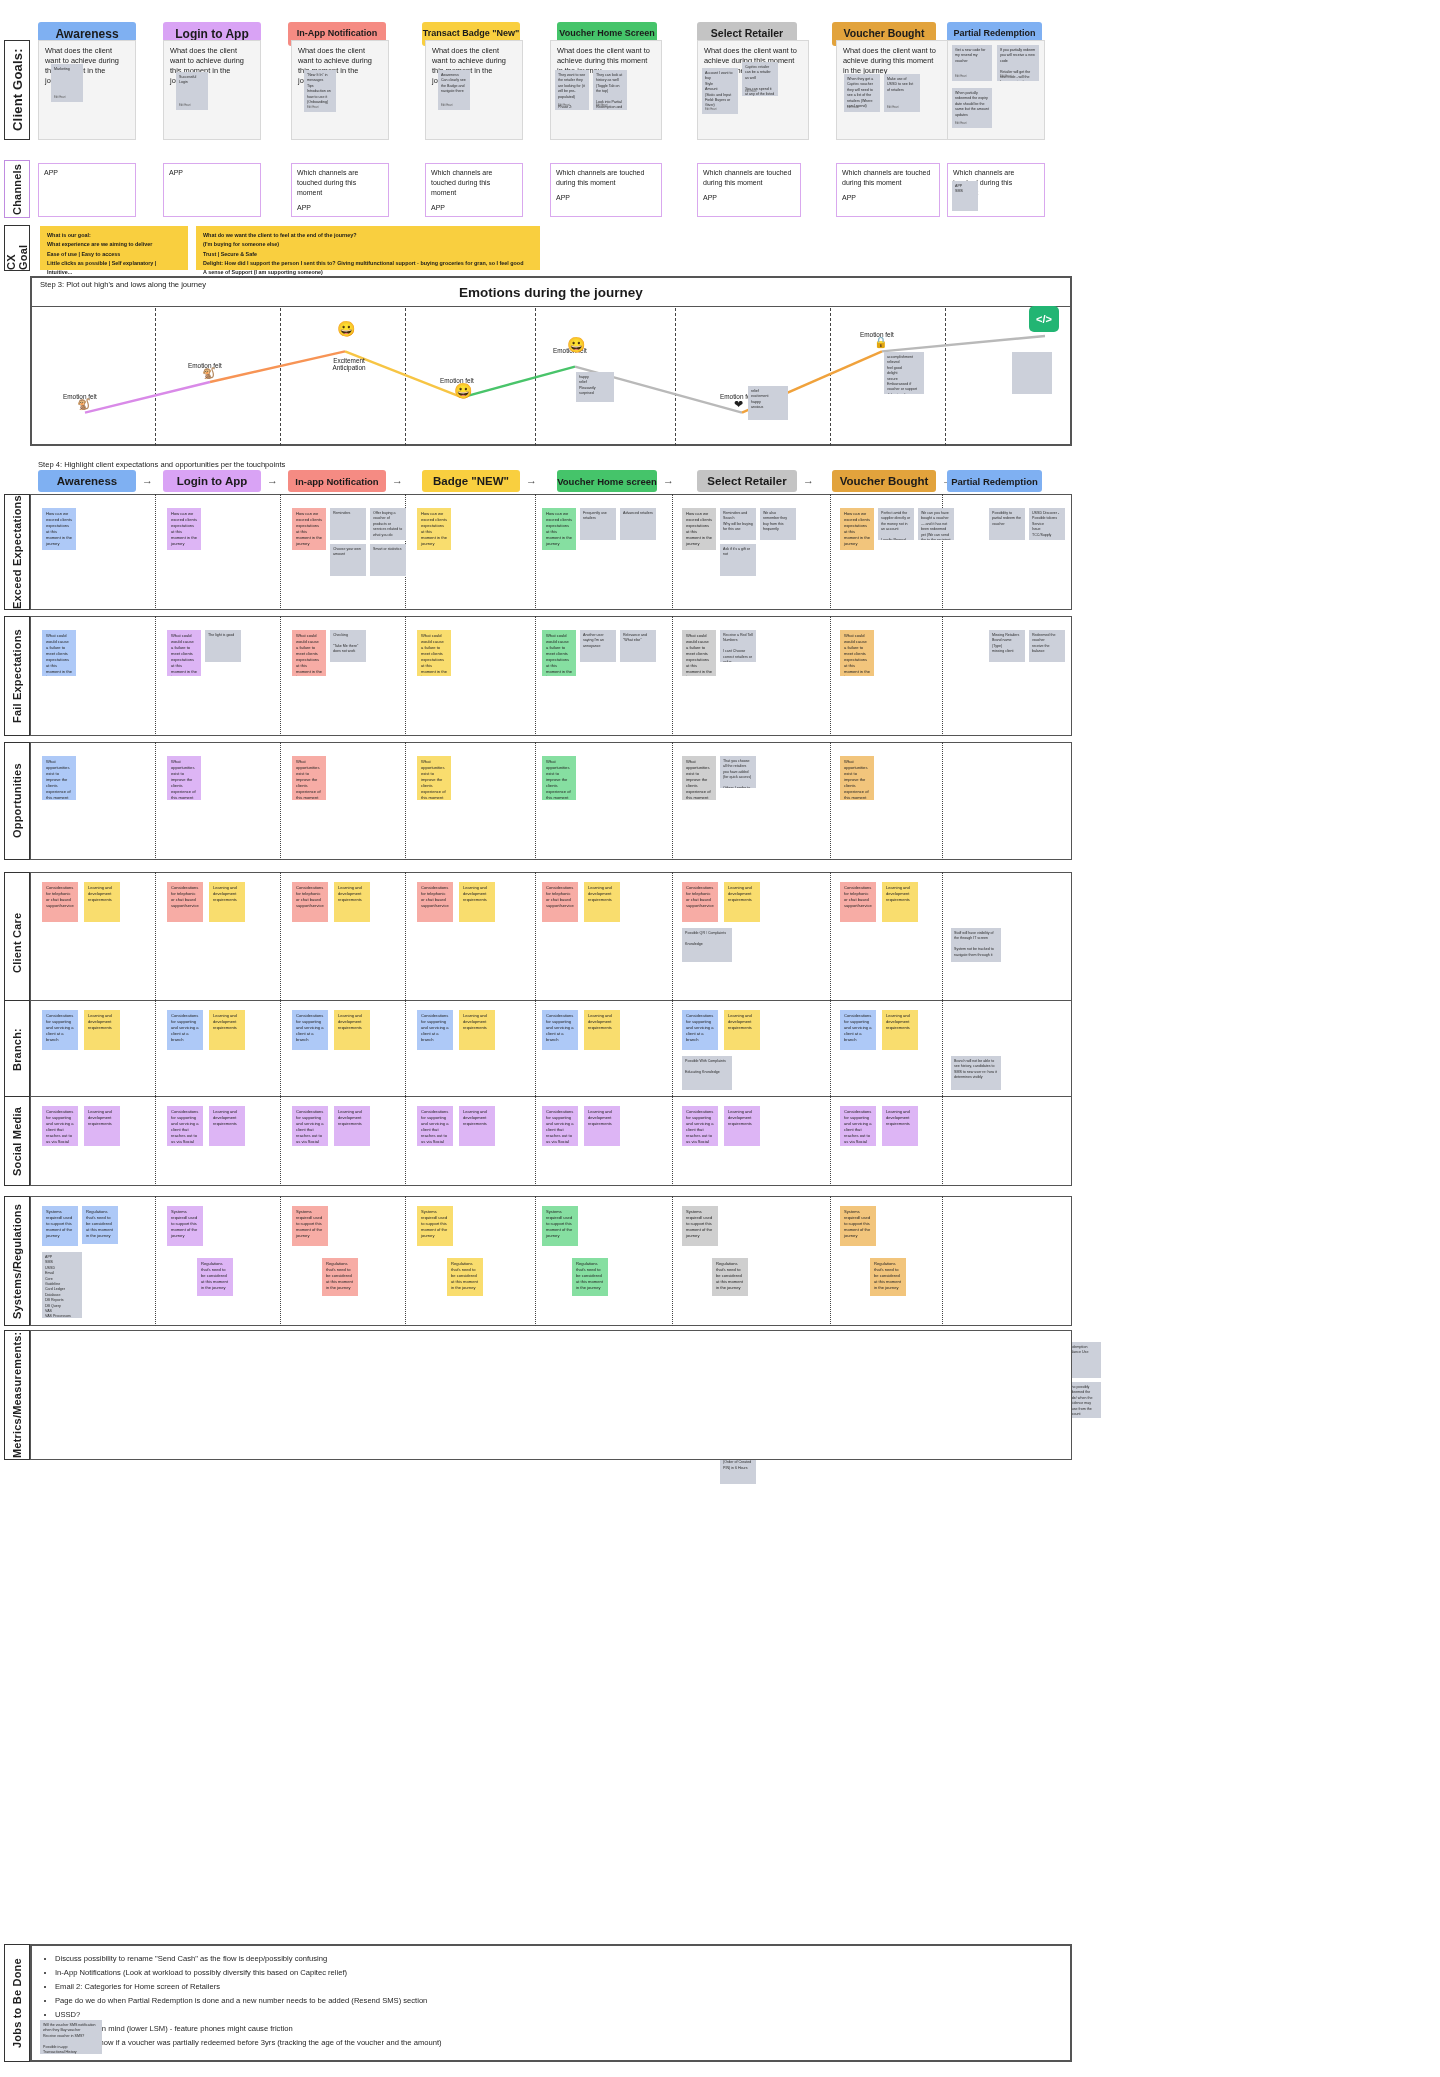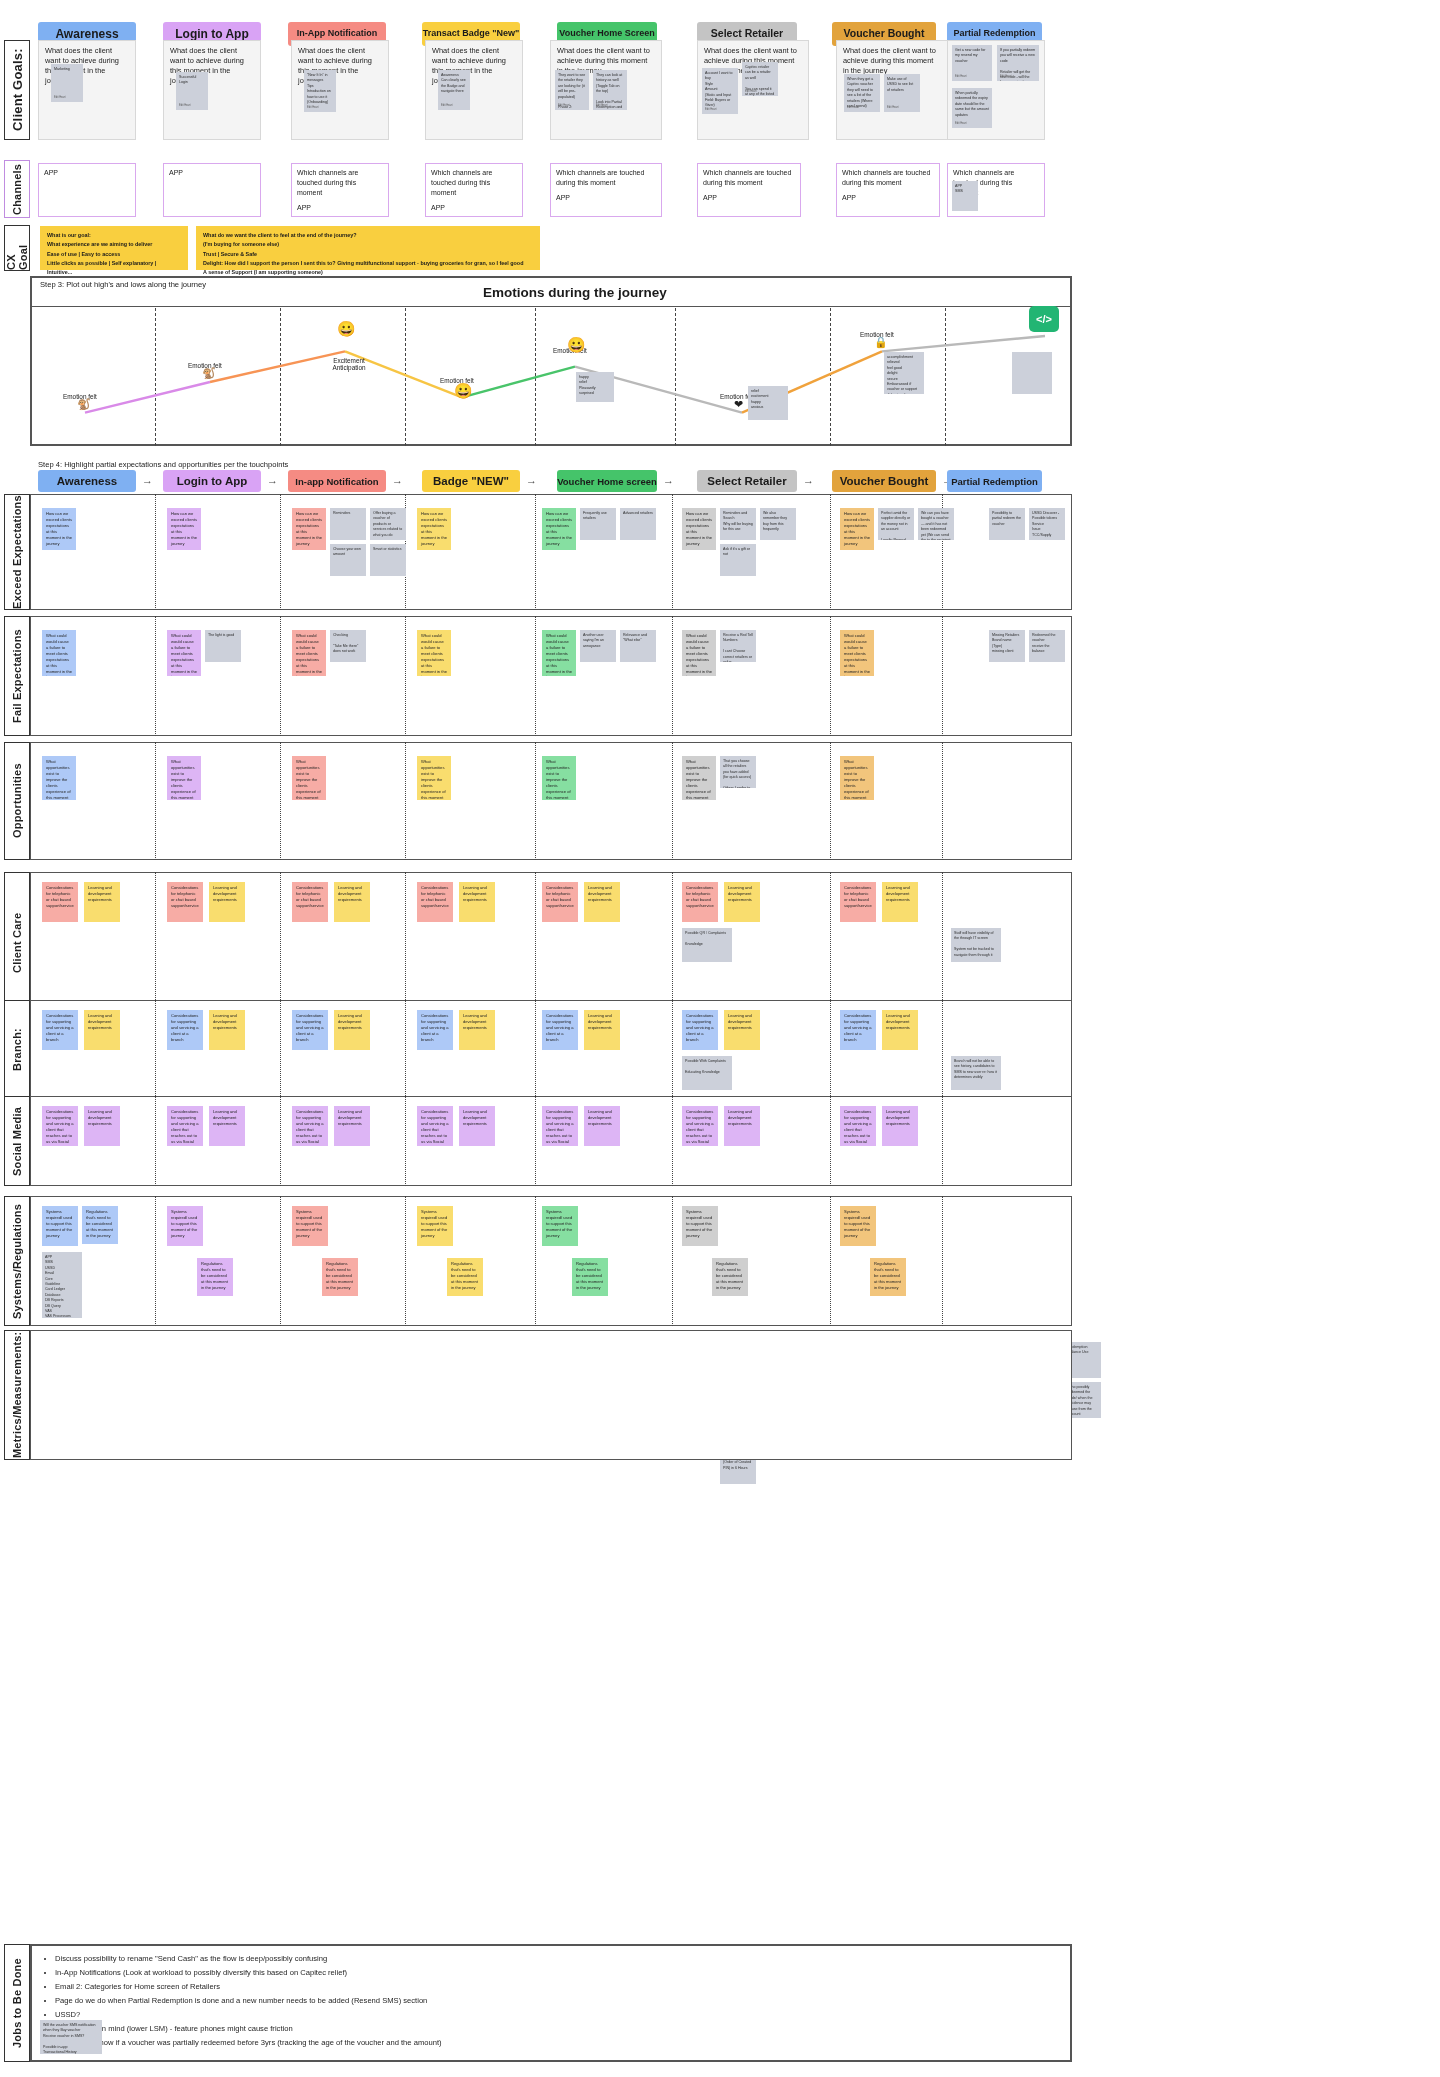--- a/index.html
+++ b/index.html
@@ -214,21 +214,21 @@
       <div class="hd">What do we want the client to feel at the end of the journey?</div>
       <div>(I'm buying for someone else)</div>
       <div>Trust | Secure &amp; Safe</div>
       <div>Delight: How did I support the person I sent this to? Giving multifunctional support - buying groceries for gran, so I feel good</div>
       <div>A sense of Support (I am supporting someone)</div>
       <div>A sense of control (Sending a specific voucher so cash cant be misused)...</div>
     </div>
 
   <div class="sectionbox dbl" style="left:30px; top:276px; width:1042px; height:170px;"></div>
   <div class="steplbl" style="left:40px; top:280px;">Step 3: Plot out high's and lows along the journey</div>
-  <div class="emtitle" style="left:30px; top:285px; width:1042px;margin-left:24px;">Emotions during the journey</div>
+  <div class="emtitle" style="left:30px; top:285px; width:1042px;">Emotions during the journey</div>
   <div style="position:absolute; left:30px; top:306px; width:1042px; height:0; border-top:1px solid #555;"></div>
   <div id="emotions-plot">
       <div class="vsep" style="left:155px; top:308px; height:138px;"></div>
       <div class="vsep" style="left:280px; top:308px; height:138px;"></div>
       <div class="vsep" style="left:405px; top:308px; height:138px;"></div>
       <div class="vsep" style="left:535px; top:308px; height:138px;"></div>
       <div class="vsep" style="left:675px; top:308px; height:138px;"></div>
       <div class="vsep" style="left:830px; top:308px; height:138px;"></div>
       <div class="vsep" style="left:945px; top:308px; height:138px;"></div>
       <svg style="position:absolute; left:0; top:0; width:1440px; height:2077px; pointer-events:none;">
@@ -265,21 +265,21 @@
 anxious</div>
       <div class="sticky grey" style="left:884px; top:352px; width:40px; height:42px;">accomplishment
 relieved
 feel good
 delight
 secure
 Embarrassed if voucher or support did not work</div>
       <div class="sticky grey" style="left:1012px; top:352px; width:40px; height:42px;"></div>
     </div>
 
-  <div class="steplbl" style="left:38px; top:460px;">Step 4: Highlight partial expectations and opportunities per the touchpoints</div>
+  <div class="steplbl" style="left:38px; top:460px;">Step 4: Highlight client expectations and opportunities per the touchpoints</div>
   <div id="tp-row">
       <div class="tpchip" style="left:38px; top:470px; width:98px; background:#7fb0f2; font-size:11.5px;">Awareness</div>
       <div class="arrow" style="left:142px; top:474px;">→</div>
       <div class="tpchip" style="left:163px; top:470px; width:98px; background:#d9a3f5; font-size:11.5px;">Login to App</div>
       <div class="arrow" style="left:267px; top:474px;">→</div>
       <div class="tpchip" style="left:288px; top:470px; width:98px; background:#f58b83; font-size:9.5px;">In-app Notification</div>
       <div class="arrow" style="left:392px; top:474px;">→</div>
       <div class="tpchip" style="left:422px; top:470px; width:98px; background:#f9cf3f; font-size:11.5px;">Badge "NEW"</div>
       <div class="arrow" style="left:526px; top:474px;">→</div>
       <div class="tpchip" style="left:557px; top:470px; width:100px; background:#45c46a; font-size:9.5px;">Voucher Home screen</div>

